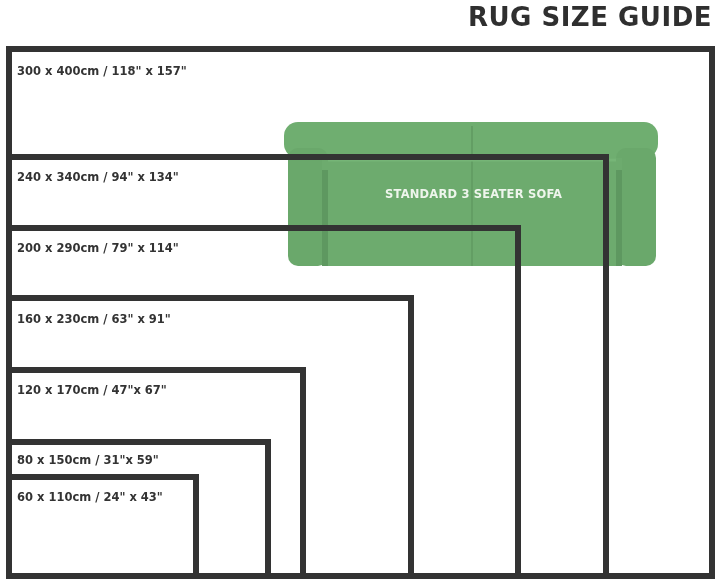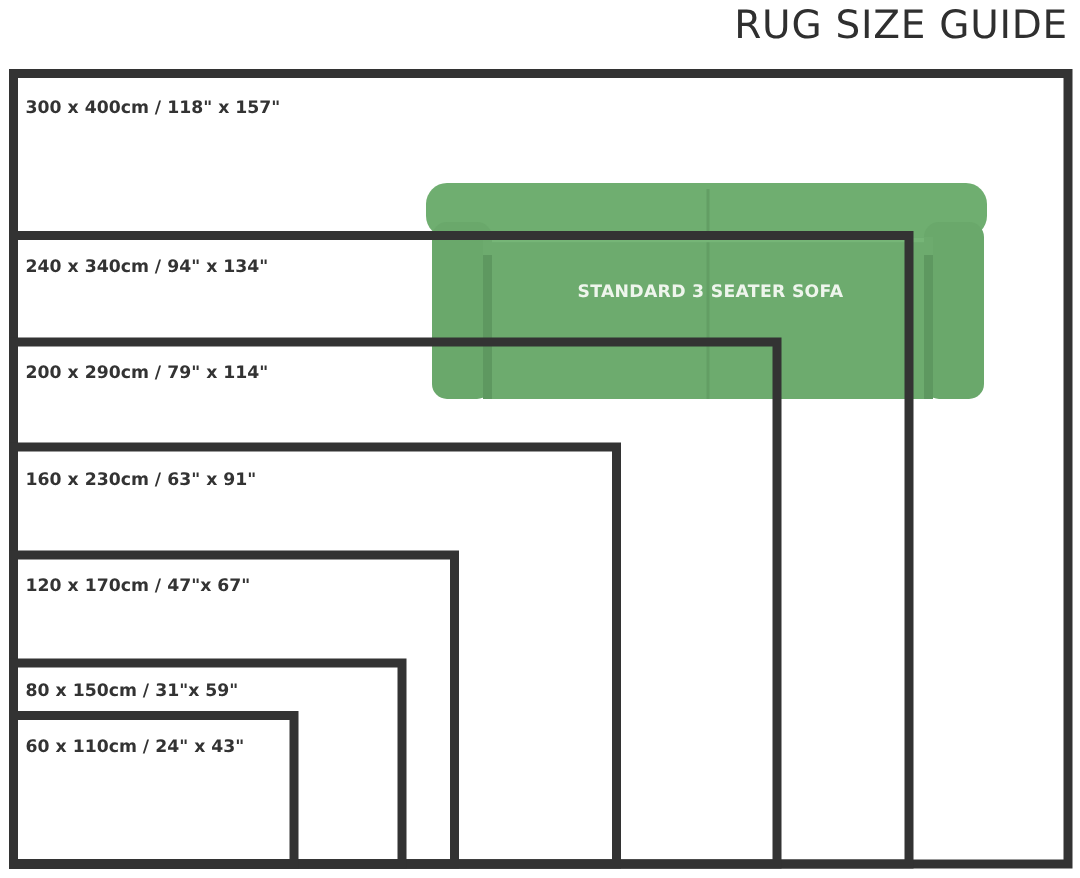--- a/index.html
+++ b/index.html
@@ -1,18 +1,18 @@
 <!DOCTYPE html>
 <html><head>
 <meta charset="utf-8">
 <style>
   html, body { margin: 0; padding: 0; background: #ffffff; }
   body { width: 720px; height: 585px; position: relative; overflow: hidden;
          font-family: "DejaVu Sans", "Liberation Sans", sans-serif; }
-  .title { position: absolute; right: 8px; top: 2px; font-size: 26px; font-weight: normal;
+  .title { position: absolute; right: 8px; top: 2px; font-size: 26px; font-weight: bold;
            color: #2f2f2f; letter-spacing: 0.5px; }
   .sofa { position: absolute; left: 282px; top: 120px; width: 380px; height: 148px; }
   .rug { position: absolute; left: 6px; border: 6px solid #333333; border-left-width: 6px;
          box-sizing: border-box; background: transparent; }
   .rug-label { position: absolute; left: 17px; font-size: 11.5px; font-weight: bold;
                color: #333333; white-space: nowrap; }
   .sofa-label { position: absolute; left: 385px; top: 187px; font-size: 11.5px; font-weight: bold;
                 color: #eef5ec; white-space: nowrap; letter-spacing: 0.2px; }
 </style>
 </head>

